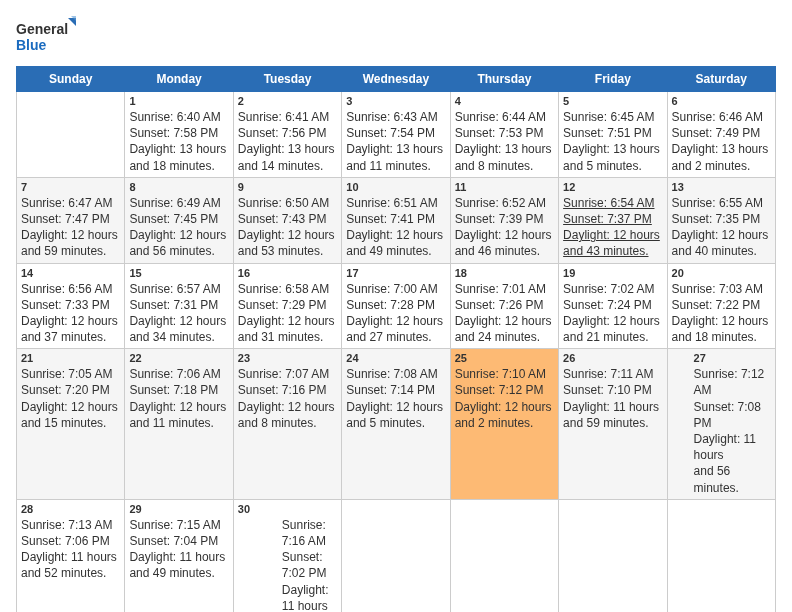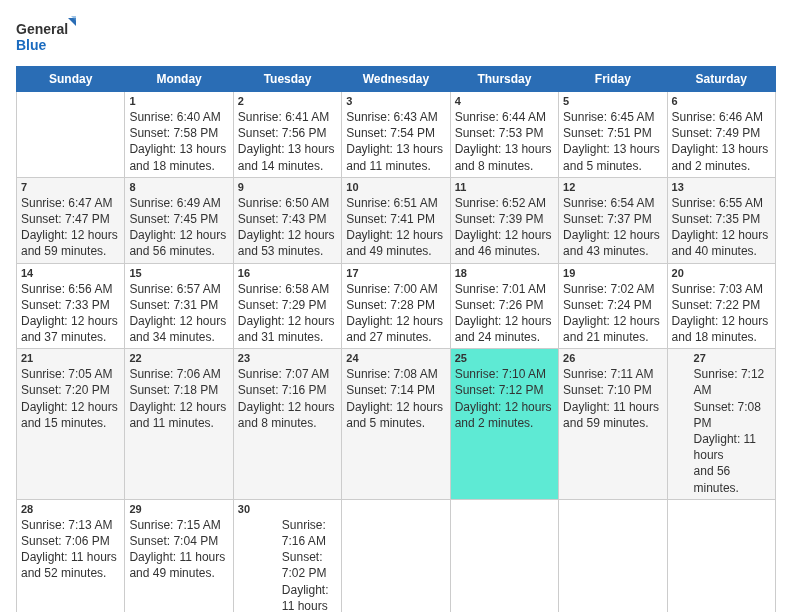--- a/index.html
+++ b/index.html
@@ -193,21 +193,21 @@
           </td>
           <td style="background: rgb(245, 245, 245);">
             <span class="day-number">11</span>
             <div class="day-info" style="white-space: pre-line;">Sunrise: 6:52 AM
 Sunset: 7:39 PM
 Daylight: 12 hours
 and 46 minutes.</div>
           </td>
           <td style="background: rgb(245, 245, 245);">
             <span class="day-number">12</span>
-            <div class="day-info" style="white-space: pre-line;">Sunrise: 6:54 AM
+            <div class="day-info" style="white-space: pre-line; text-decoration: underline;">Sunrise: 6:54 AM
 Sunset: 7:37 PM
 Daylight: 12 hours
 and 43 minutes.</div>
           </td>
           <td style="background: rgb(245, 245, 245);">
             <span class="day-number">13</span>
             <div class="day-info" style="white-space: pre-line;">Sunrise: 6:55 AM
 Sunset: 7:35 PM
 Daylight: 12 hours
 and 40 minutes.</div>
@@ -286,21 +286,21 @@
 Daylight: 12 hours
 and 8 minutes.</div>
           </td>
           <td style="background: rgb(245, 245, 245);">
             <span class="day-number">24</span>
             <div class="day-info" style="white-space: pre-line;">Sunrise: 7:08 AM
 Sunset: 7:14 PM
 Daylight: 12 hours
 and 5 minutes.</div>
           </td>
-          <td style="background: #5eead4;">
+          <td style="background: #fdba74;">
             <span class="day-number">25</span>
             <div class="day-info" style="white-space: pre-line;">Sunrise: 7:10 AM
 Sunset: 7:12 PM
 Daylight: 12 hours
 and 2 minutes.</div>
           </td>
           <td style="background: rgb(245, 245, 245);">
             <span class="day-number">26</span>
             <div class="day-info" style="white-space: pre-line;">Sunrise: 7:11 AM
 Sunset: 7:10 PM

